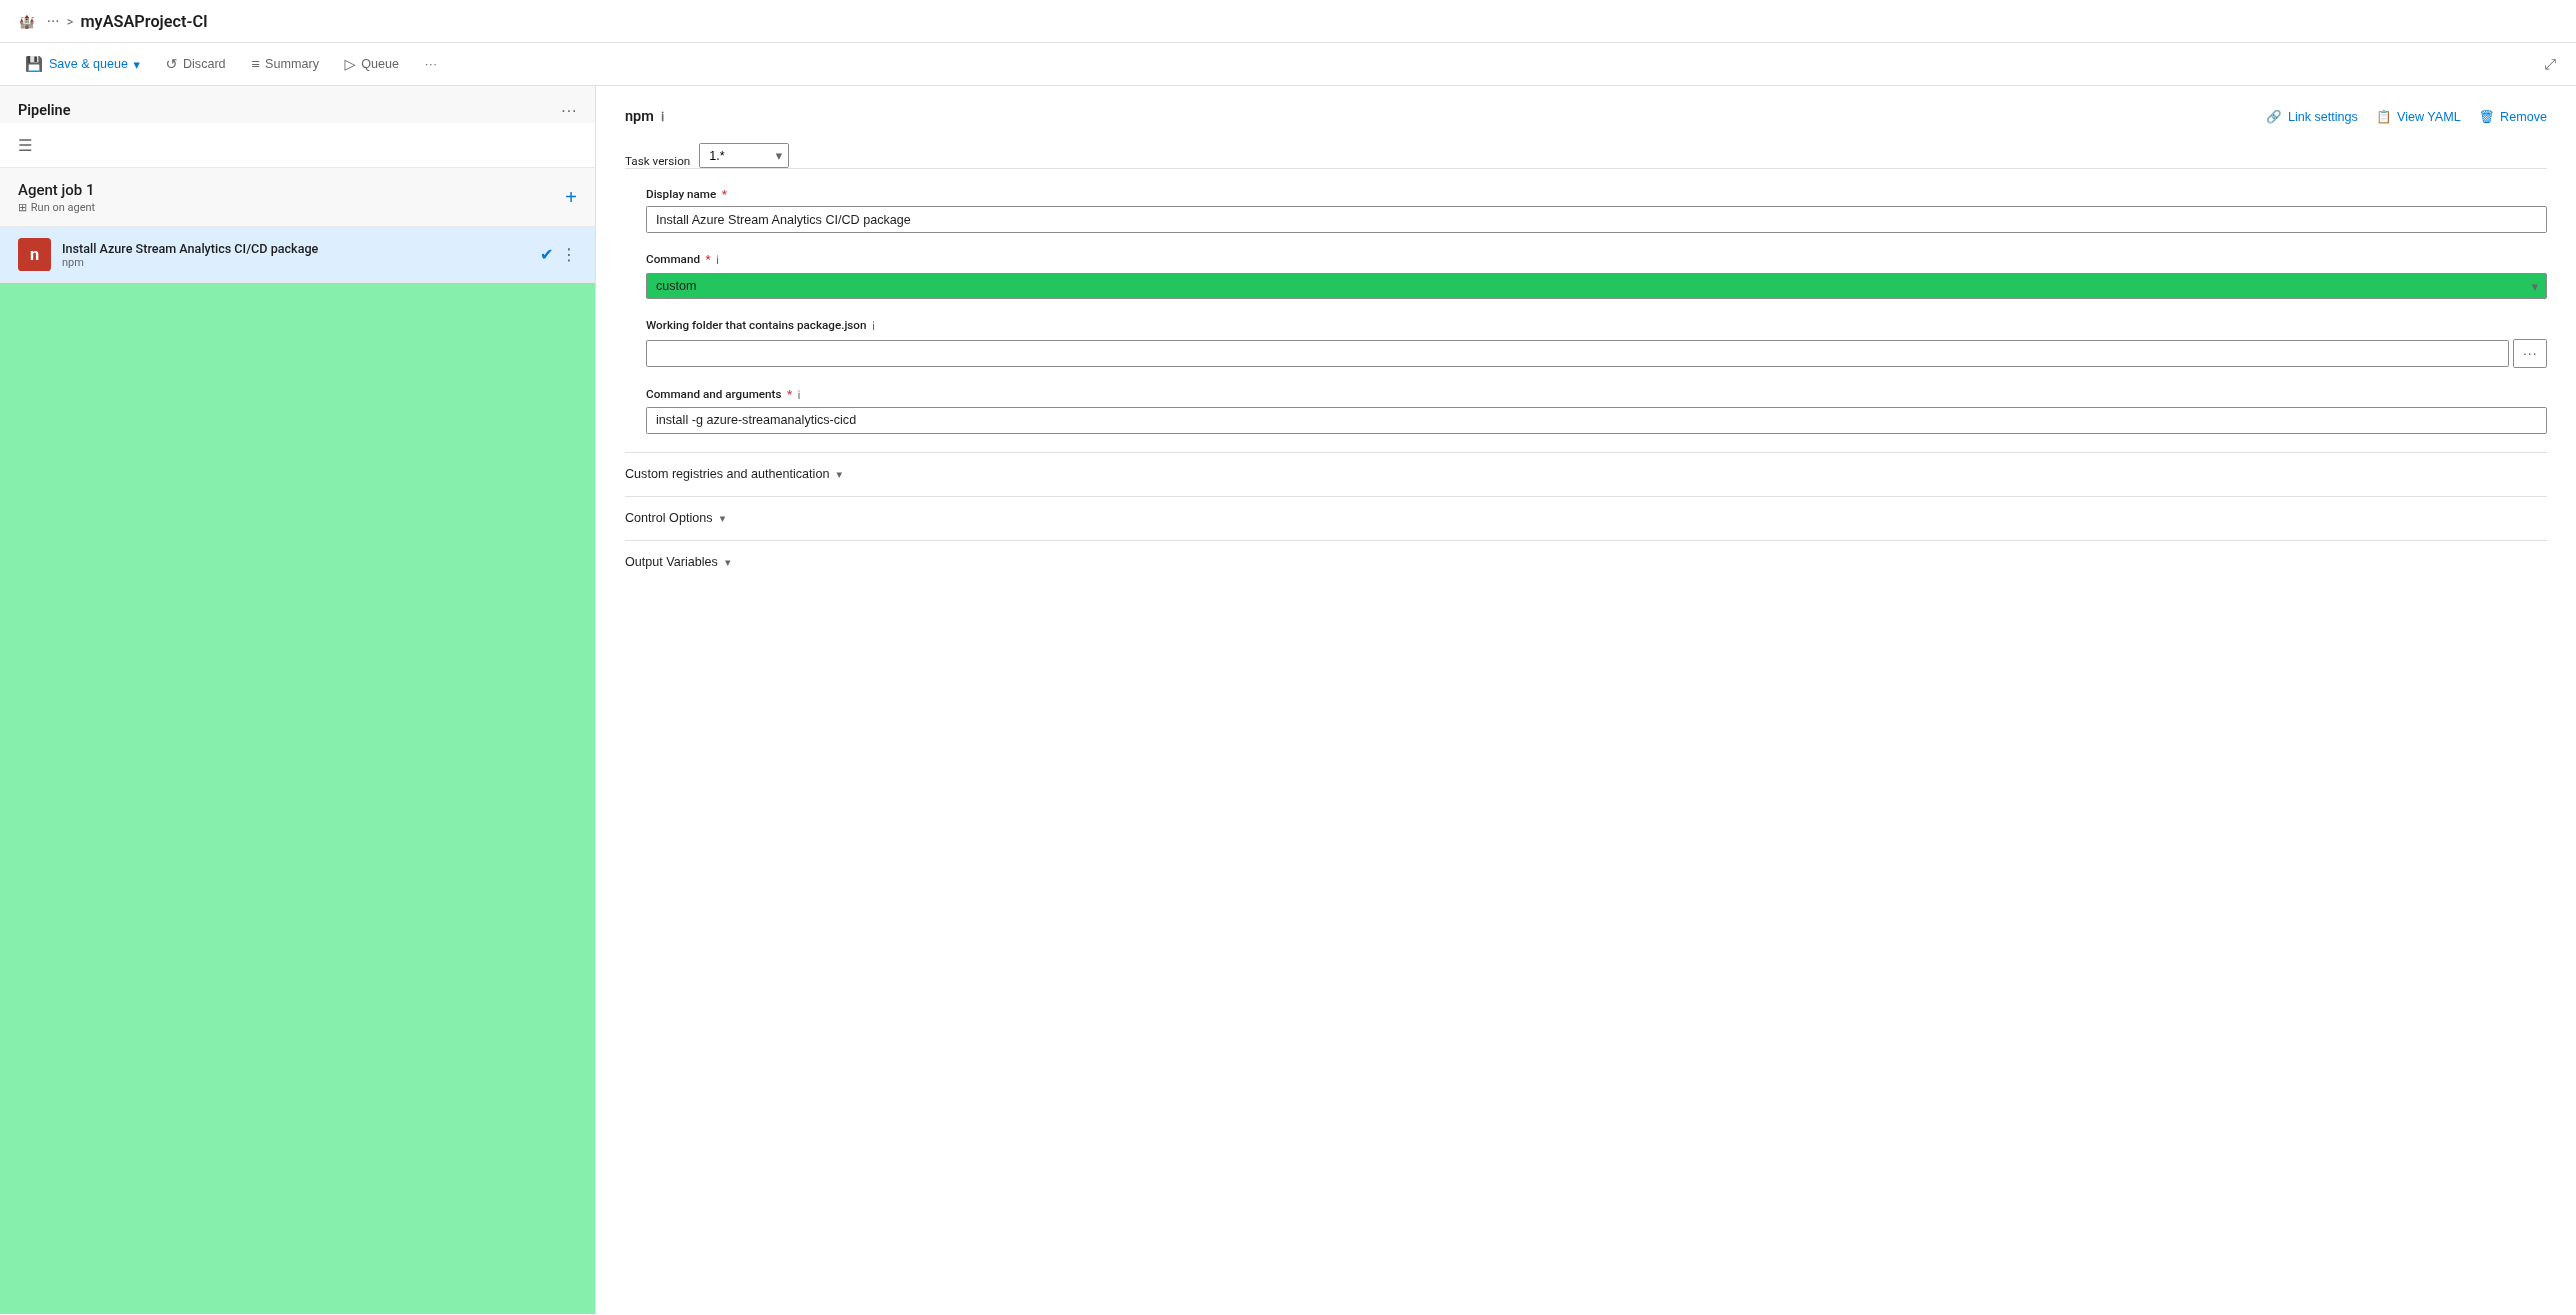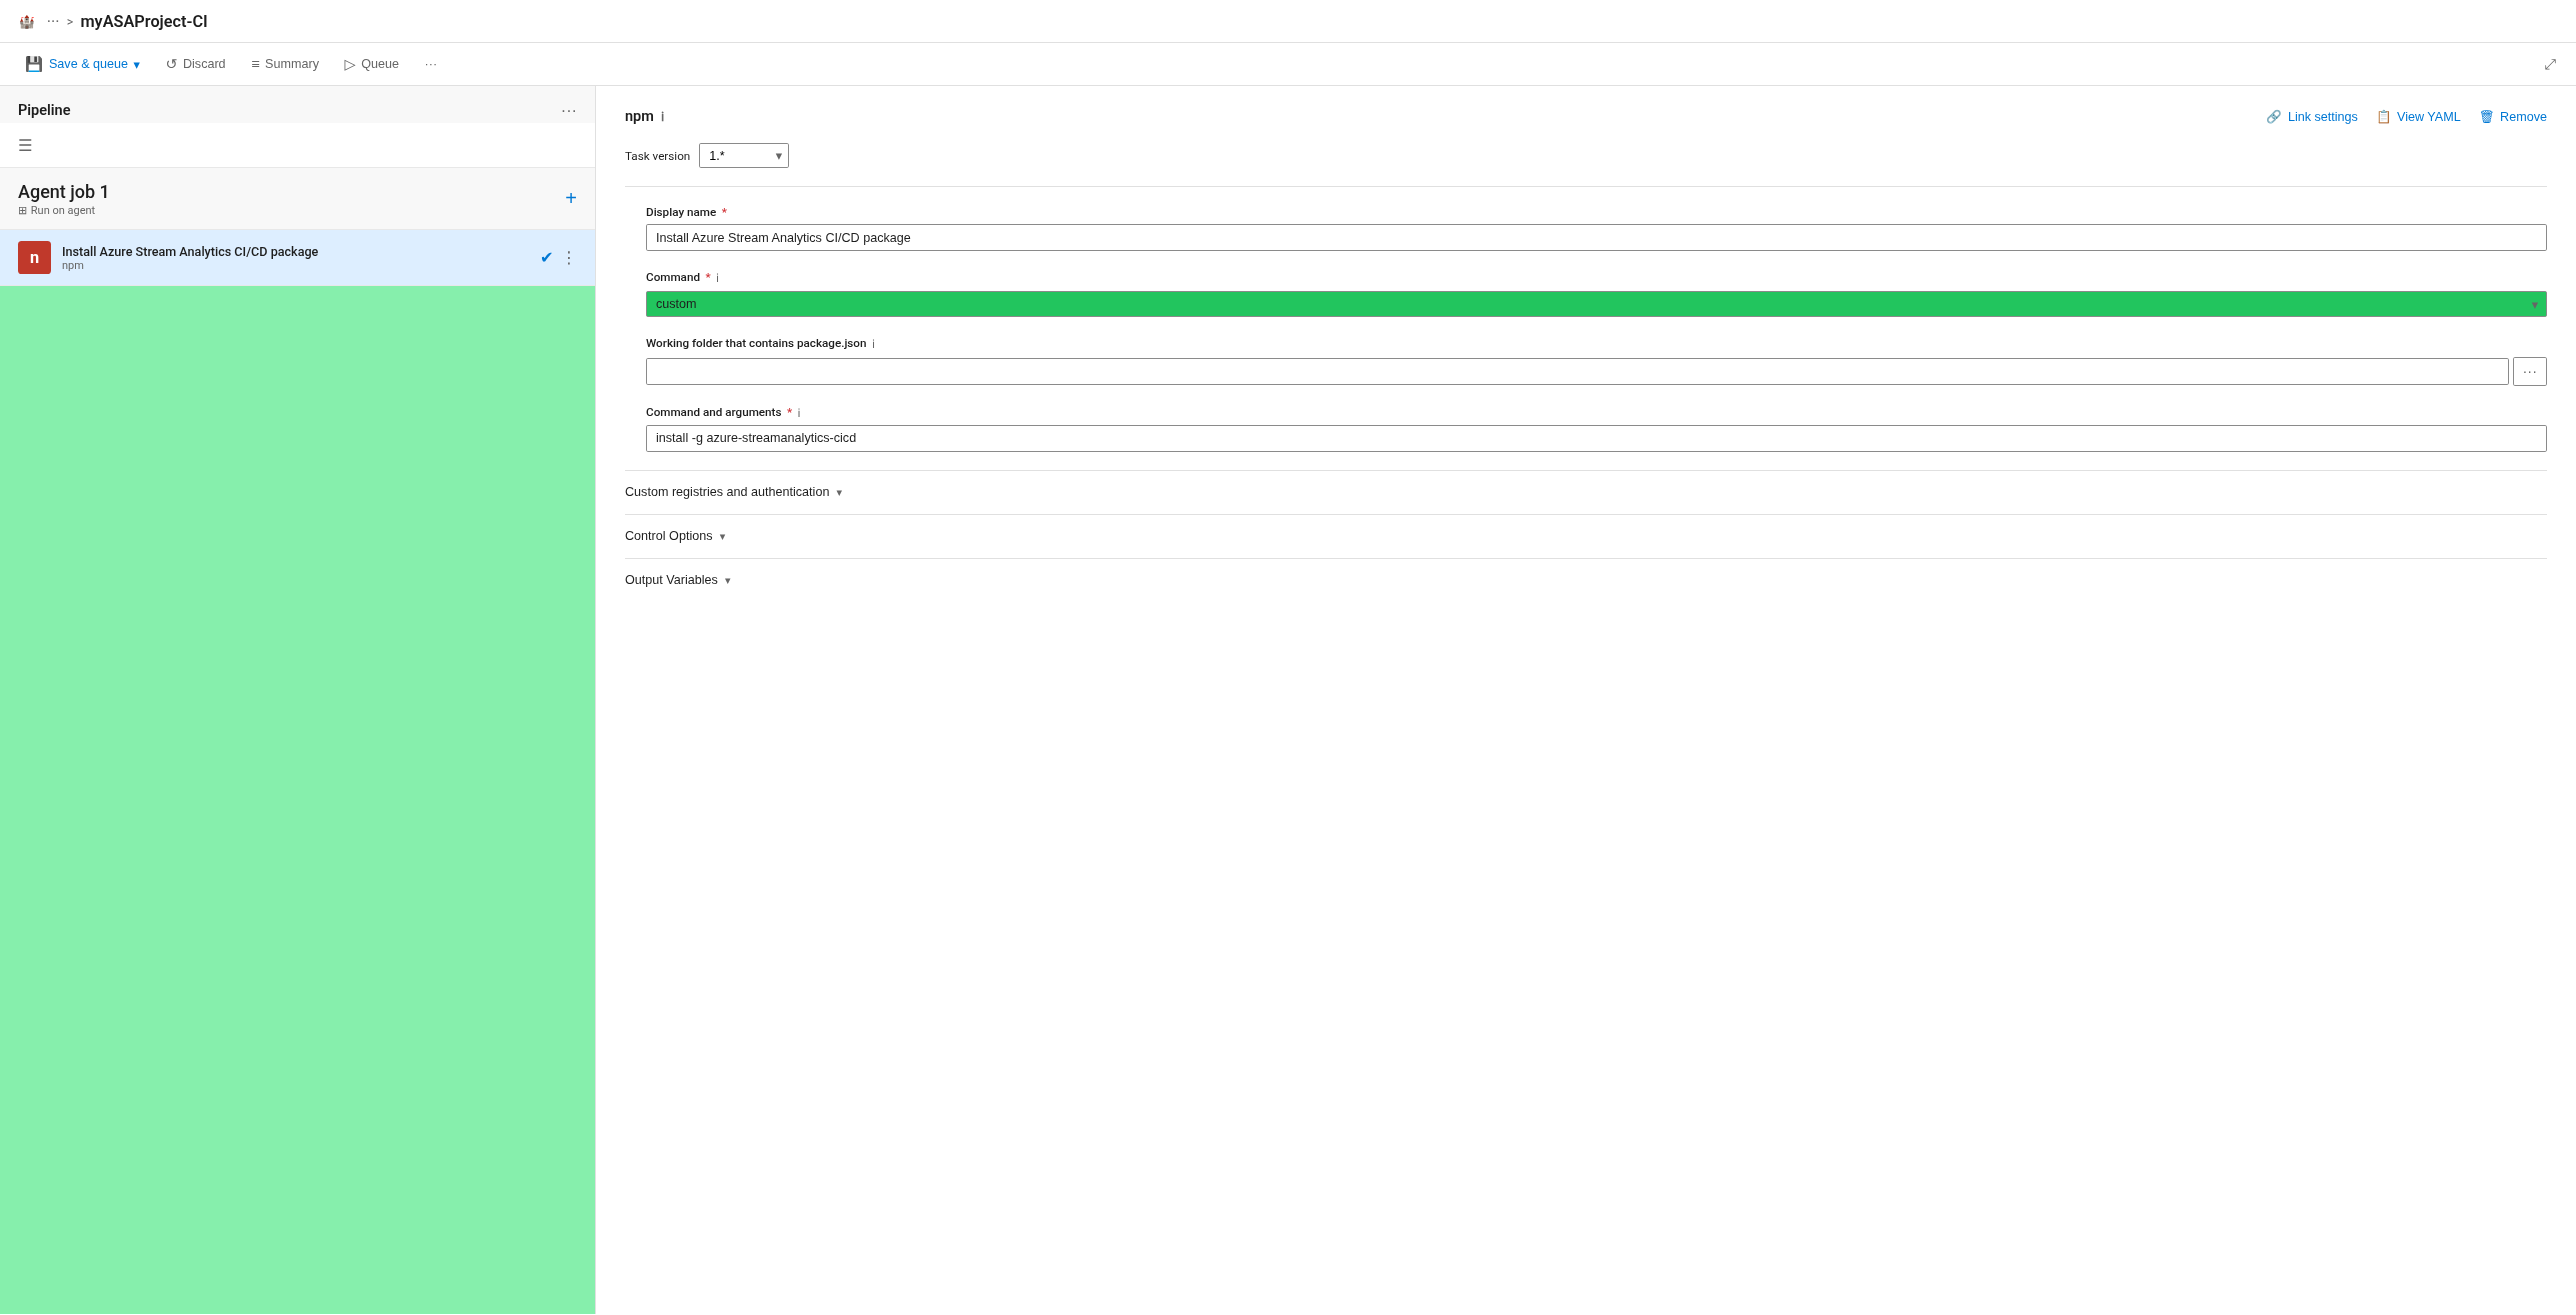--- a/index.html
+++ b/index.html
@@ -52,21 +52,21 @@
     .get-sources-meta { display: flex; align-items: center; gap: 11px; margin-top: 2.7px; }
     .get-sources-repo { font-size: 11px; color: #0078d4; display: flex; align-items: center; gap: 3.6px; }
     .get-sources-branch { font-size: 11px; color: #0078d4; display: flex; align-items: center; gap: 3.6px; }
 
     
     .agent-job-header {
       display: flex; align-items: center; justify-content: space-between;
       padding: 12.6px 18px; background: #f8f8f8; border-bottom: 0.9px solid #e8e8e8;
     }
     .agent-job-left { display: flex; align-items: center; gap: 9px; }
-    .agent-job-title { font-size: 18px; font-weight: 500; }
+    .agent-job-title { font-size: 15px; font-weight: 500; }
     .agent-job-subtitle { font-size: 11px; color: #666; display: flex; align-items: center; gap: 3.6px; margin-top: 1.8px; }
     .add-btn { background: none; border: none; cursor: pointer; color: #0078d4; font-size: 20px; font-weight: 300; }
 
     
     .task-item {
       display: flex; align-items: center; padding: 11px 18px; gap: 11px;
       background: #ddeeff; border-bottom: 0.9px solid #e8e8e8; cursor: pointer;
     }
     .task-item-icon {
       width: 33px; height: 33px; background: #c0392b; border-radius: 3.6px;
@@ -109,21 +109,21 @@
     .form-select {
       width: 100%; padding: 5.4px 29px 5.4px 9px; border: 0.9px solid #8a8a8a; border-radius: 1.8px;
       font-size: 12.6px; color: #1e1e1e; background: #22c55e; outline: none;
       appearance: none; cursor: pointer;
     }
     .form-select-chevron {
       position: absolute; right: 9px; top: 50%; transform: translateY(-50%);
       pointer-events: none; color: #666;
     }
 
-    .task-version-group { display: flex; align-items: center; gap: 9px; margin-bottom: 18px; }
+    .task-version-group { display: flex; align-items: flex-end; gap: 9px; }
     .task-version-label { font-size: 11.7px; color: #1e1e1e; white-space: nowrap; }
     .task-version-select {
       padding: 4.5px 27px 4.5px 9px; border: 0.9px solid #8a8a8a; border-radius: 1.8px;
       font-size: 12.6px; background: #fff; cursor: pointer; appearance: none;
       min-width: 90px; position: relative;
     }
     .task-version-wrapper { position: relative; display: inline-flex; align-items: center; }
     .task-version-chevron { position: absolute; right: 7.2px; pointer-events: none; color: #666; }
 
     

